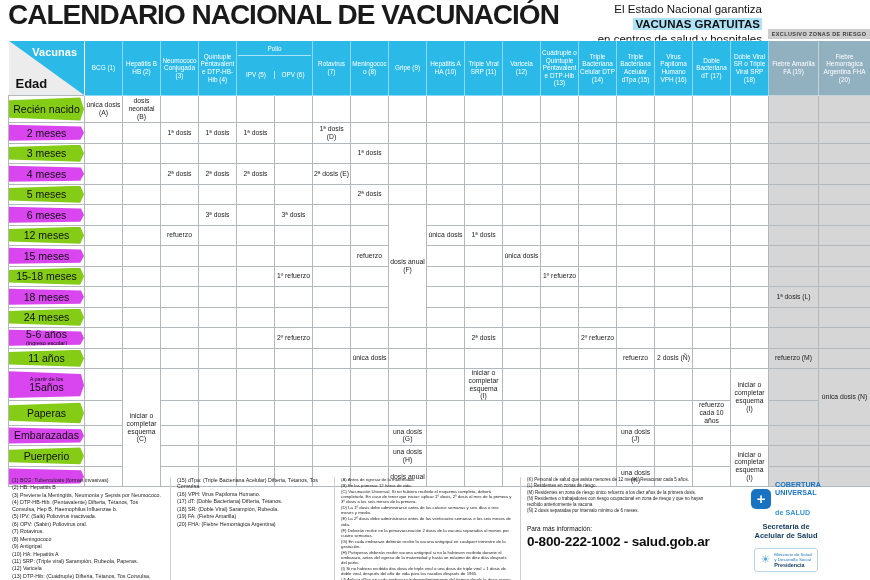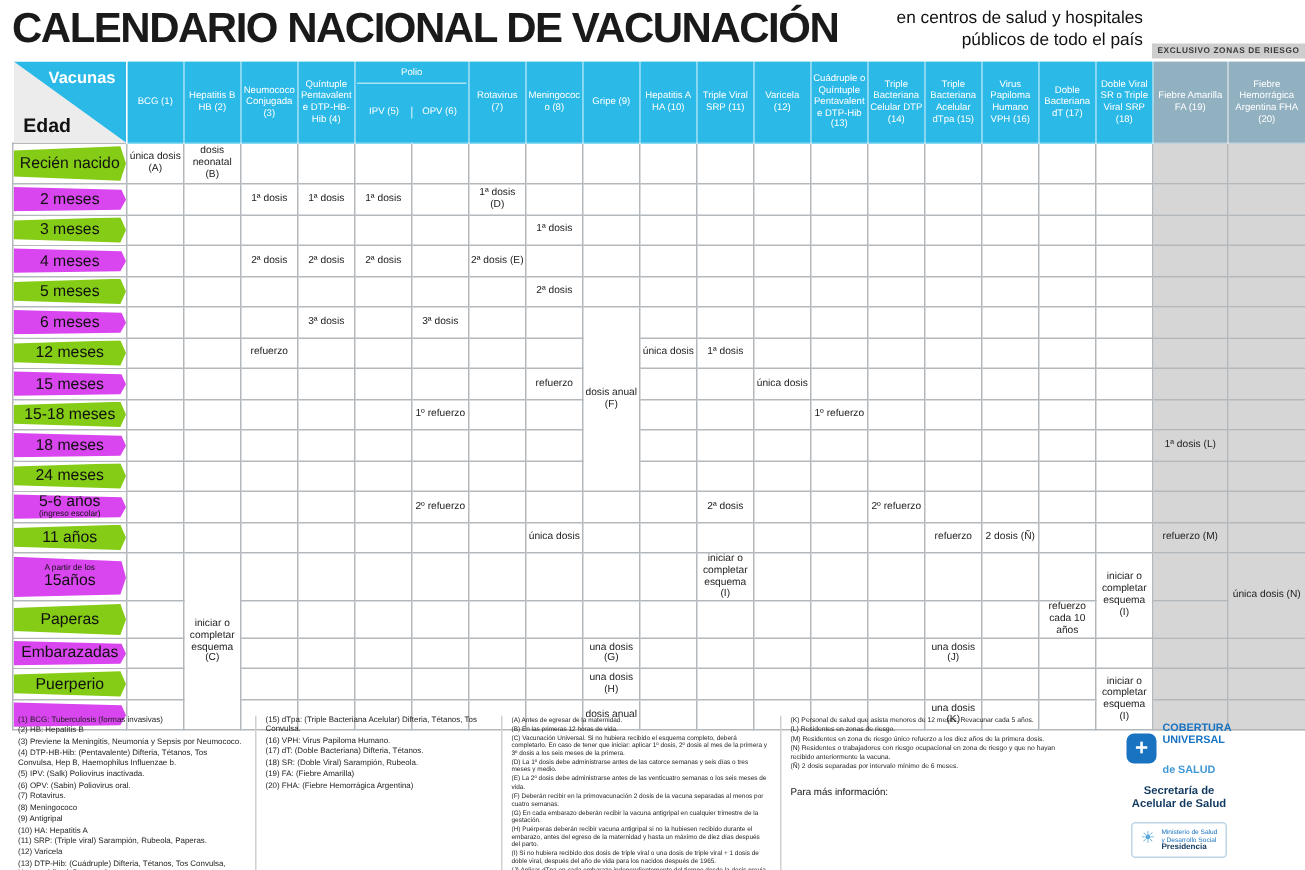--- a/index.html
+++ b/index.html
@@ -1,21 +1,21 @@
 <!DOCTYPE html>
 <html><head>
 <meta charset="utf-8">
 <style>
   * { margin:0; padding:0; box-sizing:border-box; }
   html,body { background:#fff; }
   body { font-family:"Liberation Sans", sans-serif; }
   .page { position:relative; width:870px; height:580px; background:#fff; overflow:hidden; }
 
   
-  .top { position:absolute; left:8px; top:0; width:854px; height:38px; display:flex; justify-content:space-between; align-items:center; }
+  .top { position:absolute; left:8px; top:0; width:854px; height:38px; display:flex; justify-content:space-between; align-items:flex-start; }
   .title { font-size:28px; font-weight:800; letter-spacing:-1px; color:#1a1a1a; line-height:1.05; white-space:nowrap; }
   .subtitle { text-align:right; font-size:11.5px; color:#111; line-height:1.3; padding-top:2px; padding-right:100px; }
   .subtitle .hl { background:#aee3f7; padding:0 2px; font-weight:600; }
   .risk-badge { position:absolute; left:768px; top:29px; width:102px; height:10px; background:#cdcdcd; color:#3a3a3a;
                 font-size:5.5px; font-weight:bold; display:flex; align-items:center; justify-content:center; letter-spacing:.4px; }
 
   
   .table-wrap { position:absolute; left:8px; top:40px; }
   table { border-collapse:collapse; table-layout:fixed; width:862px; }
   thead th { background:#2bb9e8; color:#fff; font-weight:400; font-size:6.4px; line-height:1.18;
@@ -72,20 +72,23 @@
   .min-presidencia { font-size:5.4px; font-weight:bold; color:#12395f; }
 </style>
 </head>
 <body>
 
 <div class="page">
 
   <header class="top">
     <h1 class="title">CALENDARIO NACIONAL DE VACUNACIÓN</h1>
     <div class="subtitle">
+      <div>
+        <span>El Estado Nacional garantiza </span><span class="hl">VACUNAS GRATUITAS</span>
+      </div>
       <div>en centros de salud y hospitales públicos de todo el país</div>
     </div>
   </header>
 
   <div class="risk-badge">EXCLUSIVO ZONAS DE RIESGO</div>
 
   <div class="table-wrap">
     <table id="vtable">
         <colgroup>
           <col style="width: 76px;">
@@ -666,20 +669,21 @@
     <div class="fn fn4">
       <div class="notes-list">
           <p>(K) Personal de salud que asista menores de 12 meses. Revacunar cada 5 años.</p>
           <p>(L) Residentes en zonas de riesgo.</p>
           <p>(M) Residentes en zona de riesgo único refuerzo a los diez años de la primera dosis.</p>
           <p>(N) Residentes o trabajadores con riesgo ocupacional en zona de riesgo y que no hayan recibido anteriormente la vacuna.</p>
           <p>(Ñ) 2 dosis separadas por intervalo mínimo de 6 meses.</p>
         </div>
       <div class="contact">
         <div class="contact-label">Para más información:</div>
+        <div class="phone">0-800-222-1002 - salud.gob.ar</div>
       </div>
     </div>
     <div class="logos">
       <div class="cus">
         <div class="cus-mark">+</div>
         <div class="cus-text">
           <div>COBERTURA</div>
           <div>UNIVERSAL</div>
           <div class="lt">de SALUD</div>
         </div>

